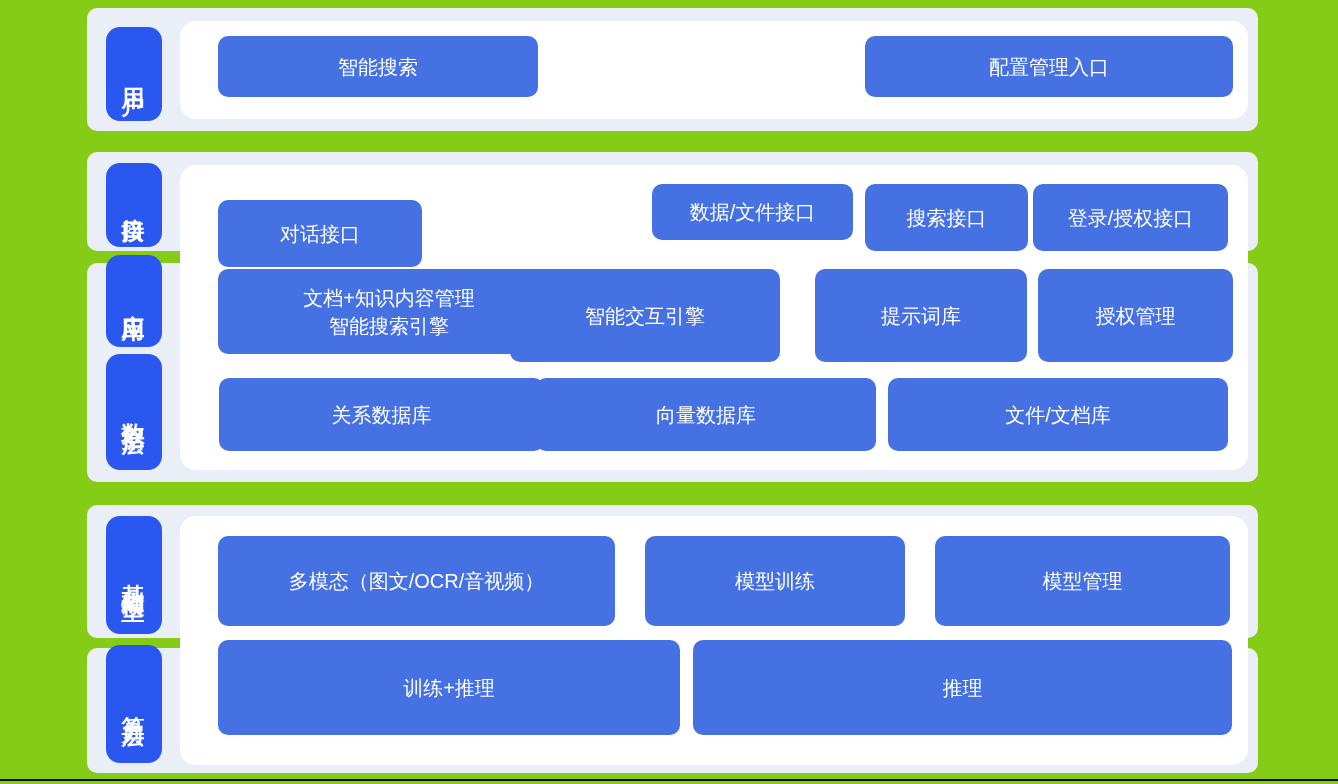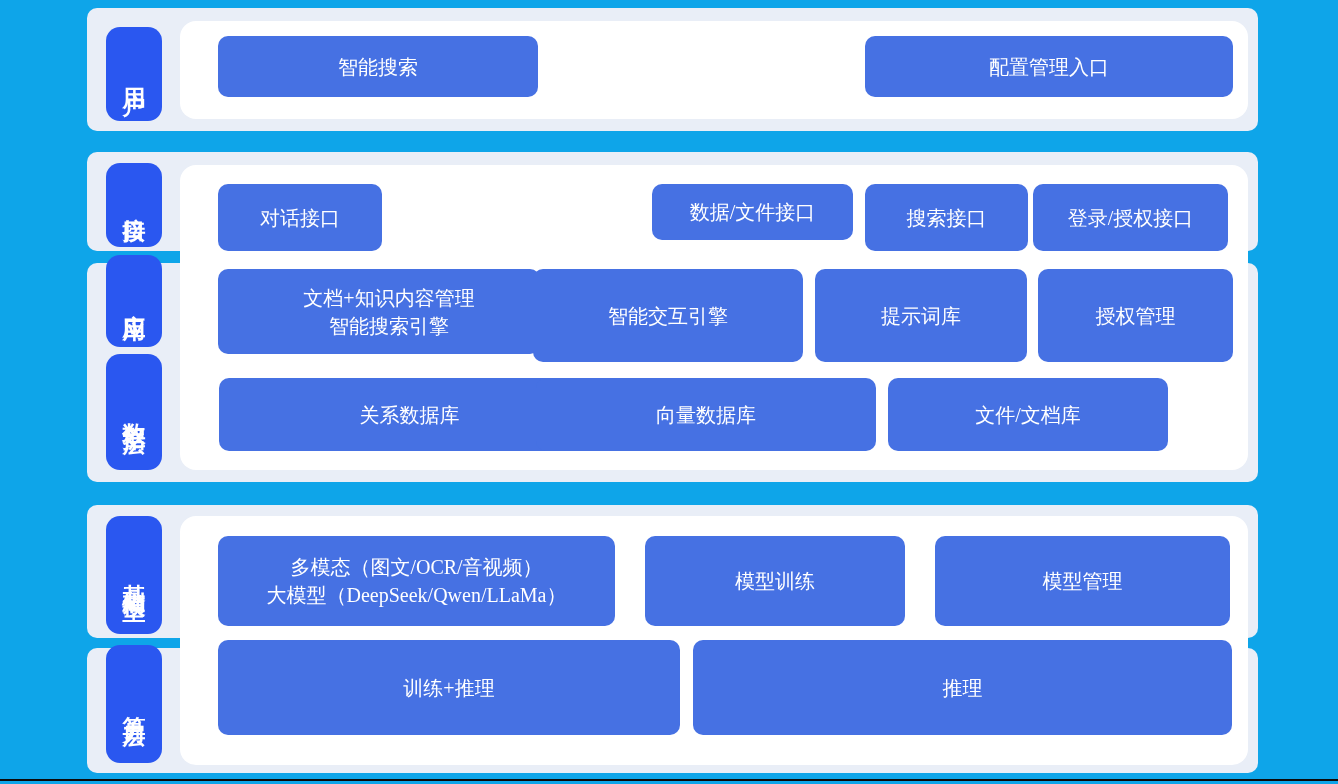--- a/index.html
+++ b/index.html
@@ -1,18 +1,18 @@
 <!DOCTYPE html>
 <html><head>
 <meta charset="utf-8">
 <style>
   html,body{margin:0;padding:0;background:#ffffff;}
   .page{
-    position:relative;width:1338px;height:784px;background:#0ea5e9;
-    font-family:Liberation Serif, serif;overflow:hidden;
+    position:relative;width:1338px;height:784px;background:#84cc16;
+    font-family:Liberation Sans, sans-serif;overflow:hidden;
   }
   .band{
     position:absolute;left:87px;width:1171px;background:#e9eef7;border-radius:10px;
   }
   .panel{
     position:absolute;left:180px;width:1068px;background:#ffffff;border-radius:16px;
   }
   .pill{
     position:absolute;left:106px;width:56px;background:#2a57f0;border-radius:14px;
     color:#ffffff;font-weight:bold;font-size:23px;
@@ -41,47 +41,46 @@
   <div class="btn" style="left:865px;top:36px;width:368px;height:61px;">配置管理入口</div>
 
   <div class="band" style="top:152px;height:99px;"></div>
   <div class="band" style="top:263px;height:219px;"></div>
   <div class="panel" style="top:165px;height:305px;"></div>
 
   <div class="pill" style="top:163px;height:84px;">接口</div>
   <div class="pill" style="top:255px;height:92px;">应用</div>
   <div class="pill" style="top:354px;height:116px;">数据层</div>
 
-  <div class="btn" style="left:218px;top:184px;width:164px;height:67px;">对话接口</div>
+  <div class="btn" style="left:218px;top:200px;width:204px;height:67px;">对话接口</div>
   <div class="btn" style="left:652px;top:184px;width:201px;height:56px;text-align:right;">数据/文件接口</div>
   <div class="btn" style="left:865px;top:184px;width:163px;height:67px;text-align:center;">搜索接口</div>
   <div class="btn" style="left:1033px;top:184px;width:195px;height:67px;">登录/授权接口</div>
 
   <div class="btn" style="left:218px;top:269px;width:302px;height:85px;padding-left:20px;">
     <span class="ln">文档+知识内容管理</span>
     <span class="ln">智能搜索引擎</span>
   </div>
-  <div class="btn" style="left:533px;top:269px;width:270px;height:93px;text-align:center;">智能交互引擎</div>
+  <div class="btn" style="left:510px;top:269px;width:270px;height:93px;text-align:center;">智能交互引擎</div>
   <div class="btn" style="left:1038px;top:269px;width:195px;height:93px;">授权管理</div>
   <div class="btn" style="left:815px;top:269px;width:212px;height:93px;">提示词库</div>
 
-  <div class="btn" style="left:219px;top:378px;width:325px;height:73px;padding-left:28px;">关系数据库</div>
+  <div class="btn" style="left:219px;top:378px;width:325px;height:73px;">关系数据库</div>
   <div class="btn" style="left:536px;top:378px;width:340px;height:73px;">向量数据库</div>
-  <div class="btn" style="left:888px;top:378px;width:280px;height:73px;">文件/文档库</div>
+  <div class="btn" style="left:888px;top:378px;width:340px;height:73px;">文件/文档库</div>
 
   <div class="band" style="top:505px;height:133px;"></div>
   <div class="band" style="top:648px;height:125px;"></div>
   <div class="panel" style="top:516px;height:249px;"></div>
 
   <div class="pill" style="top:516px;height:118px;">基础模型</div>
   <div class="pill" style="top:645px;height:118px;">算力层</div>
 
   <div class="btn" style="left:218px;top:536px;width:397px;height:90px;">
     <span class="ln">多模态（图文/OCR/音视频）</span>
-    <span class="ln">大模型（DeepSeek/Qwen/LLaMa）</span>
   </div>
   <div class="btn" style="left:645px;top:536px;width:260px;height:90px;">模型训练</div>
   <div class="btn" style="left:935px;top:536px;width:295px;height:90px;">模型管理</div>
 
   <div class="btn" style="left:218px;top:640px;width:462px;height:95px;">训练+推理</div>
   <div class="btn" style="left:693px;top:640px;width:539px;height:95px;">推理</div>
 
   <div class="bottom-line"></div>
 </div>
 

